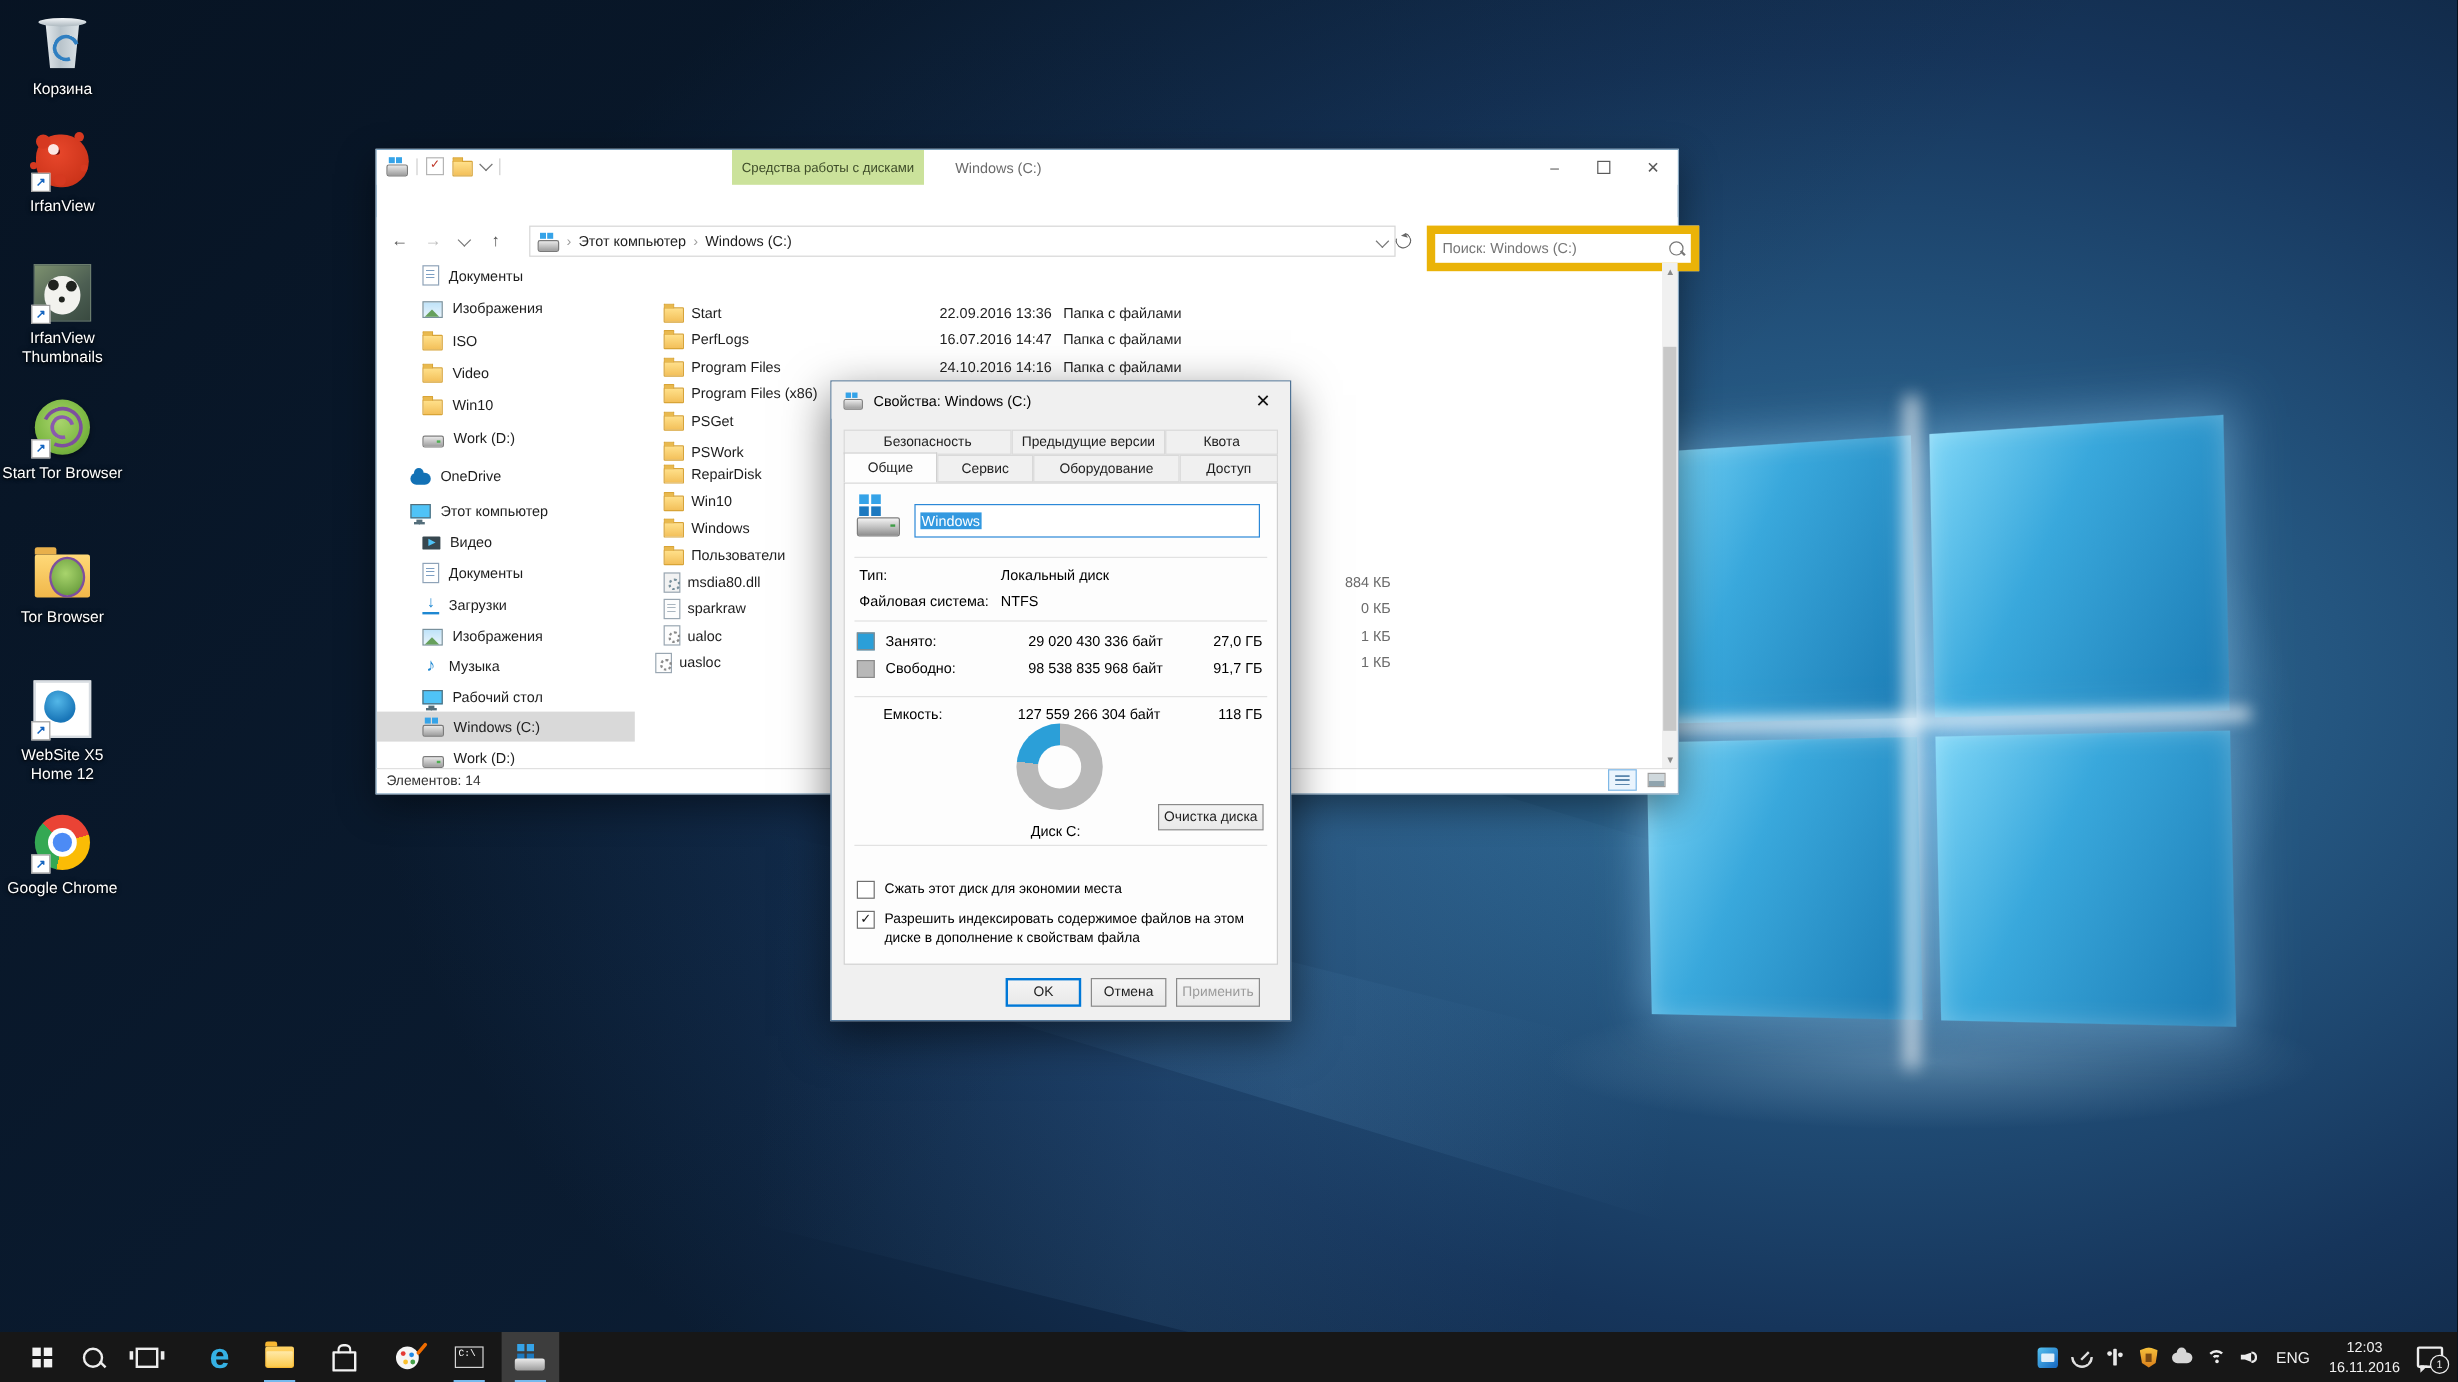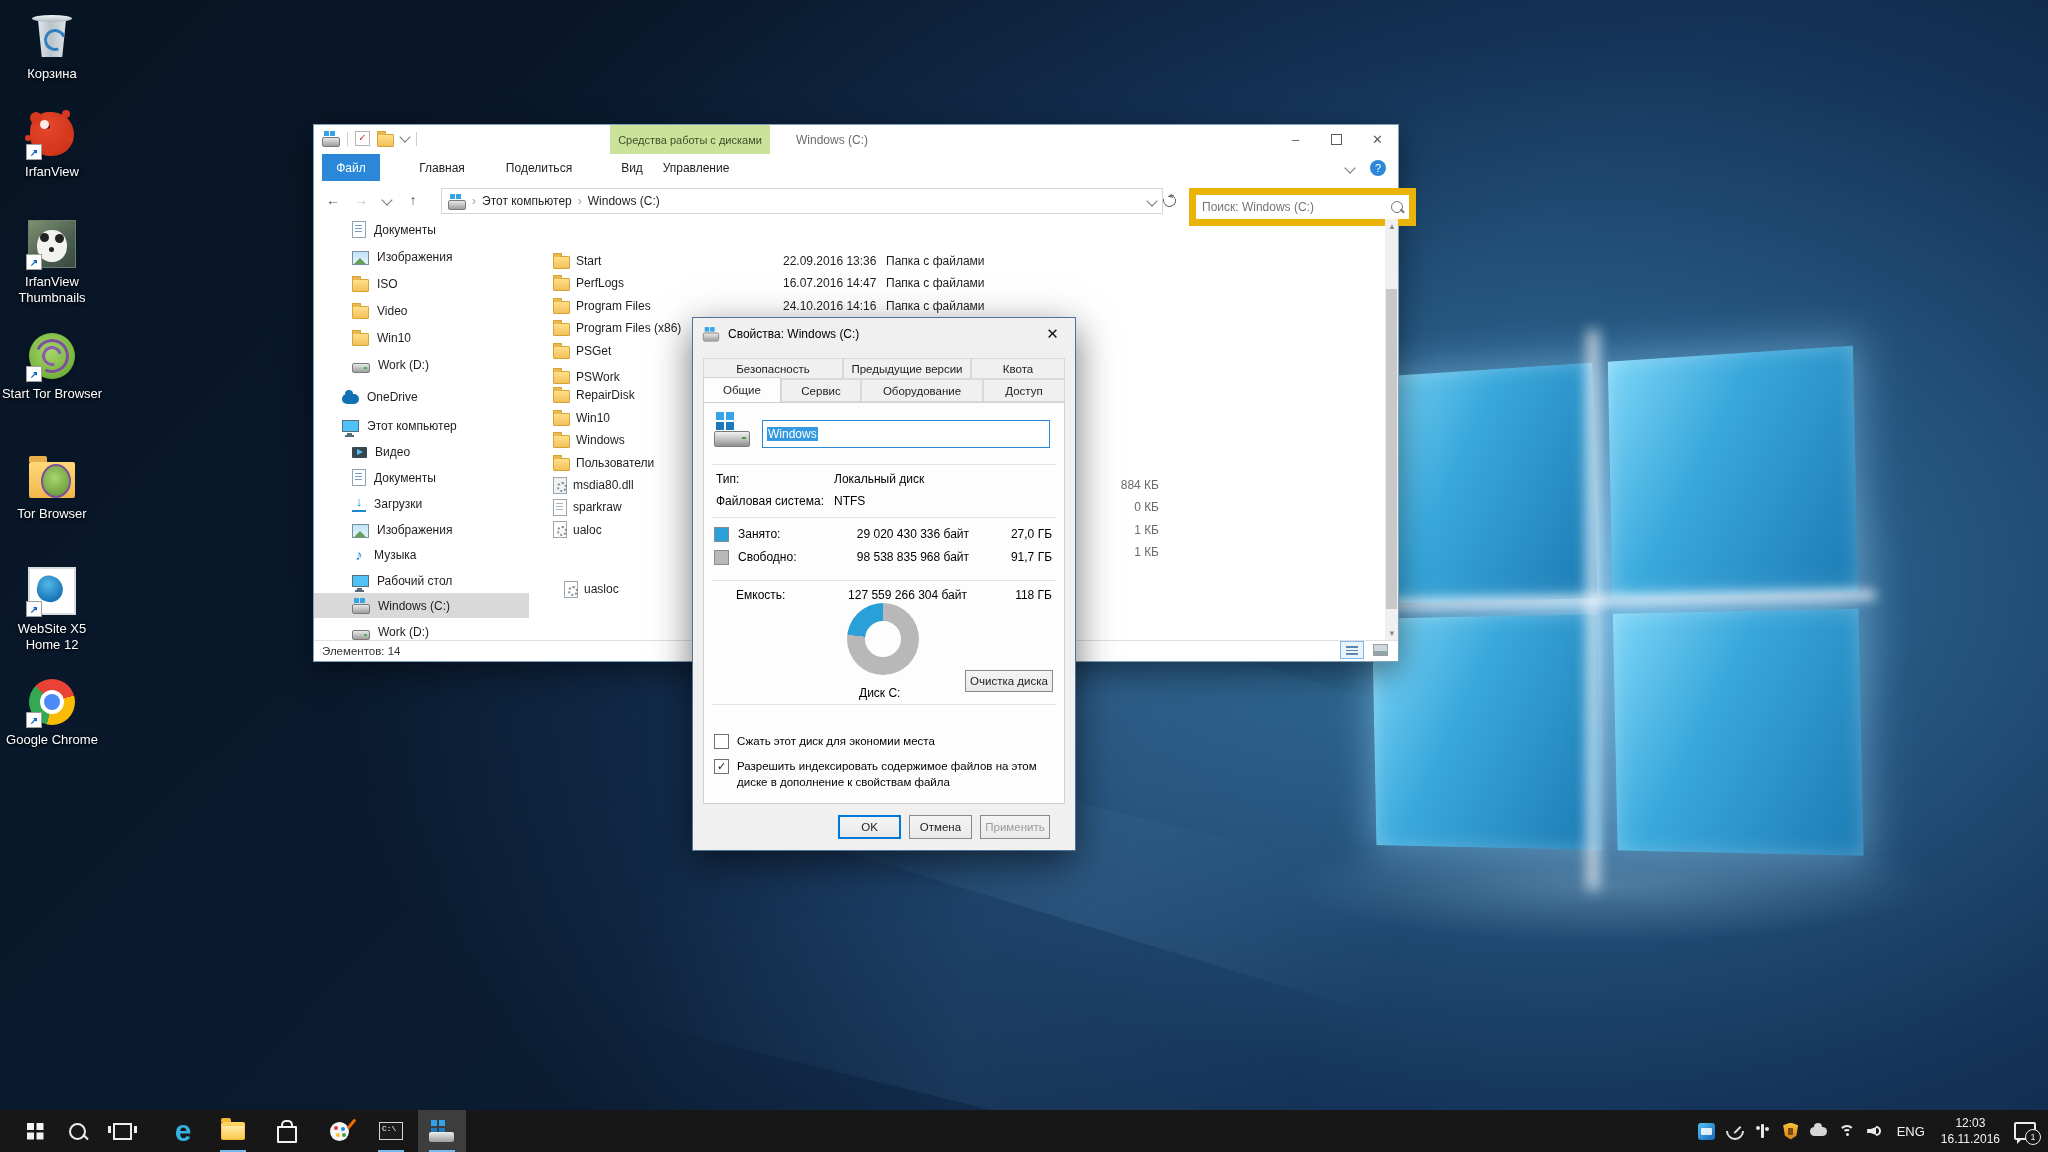--- a/index.html
+++ b/index.html
@@ -344,33 +344,20 @@
       <div class="wtitle">Windows (C:)</div>
       <div class="caption-btns">
         <div class="cap">–</div>
         <div class="cap">
             <span class="maxbox"></span>
           </div>
         <div class="cap">✕</div>
       </div>
     </div>
 
-    <div class="menubar">
-      <div class="menu-item menu-file">Файл</div>
-      <div class="menu-item" style="left:96px;width:64px;">Главная</div>
-      <div class="menu-item" style="left:180px;width:90px;">Поделиться</div>
-      <div class="menu-item" style="left:296px;width:44px;">Вид</div>
-      <div class="menu-item" style="left:344px;width:76px;">Управление</div>
-      <div class="ribbon-mini" style="right:36px;width:24px;">
-          <span class="chev chev-down"></span>
-        </div>
-      <div class="ribbon-mini" style="right:8px;width:24px;">
-          <span class="helpdot">?</span>
-        </div>
-    </div>
 
     <div class="addrbar">
       <div class="nav-arrow" style="left:8px;">←</div>
       <div class="nav-arrow" style="left:36px;color:#bdbdbd;">→</div>
       <div class="nav-arrow" style="left:62px;">
           <span class="chev chev-down"></span>
         </div>
       <div class="nav-arrow" style="left:88px;">↑</div>
       <div class="addr-box">
         <span class="ic ic-windrive"></span>
@@ -519,21 +506,21 @@
           <div class="file-row" style="left: 239px; top: 277.4px;">
             <span class="ic ic-page"></span>
             <span class="nm">sparkraw</span>
           </div>
           <div class="fcell" style="left: 735px; top: 281.4px; width: 110px; text-align: right; color: rgb(107, 107, 107);">0 КБ</div>
           <div class="file-row" style="left: 239px; top: 299.8px;">
             <span class="ic ic-gearfile"></span>
             <span class="nm">ualoc</span>
           </div>
           <div class="fcell" style="left: 735px; top: 303.8px; width: 110px; text-align: right; color: rgb(107, 107, 107);">1 КБ</div>
-          <div class="file-row" style="left: 250px; top: 322.2px; margin-top: 37px;">
+          <div class="file-row" style="left: 232px; top: 322.2px;">
             <span class="ic ic-gearfile"></span>
             <span class="nm">uasloc</span>
           </div>
           <div class="fcell" style="left: 735px; top: 326.2px; width: 110px; text-align: right; color: rgb(107, 107, 107);">1 КБ</div>
         </div>
     </div>
 
     <div class="statusbar">
       <span>Элементов: 14</span>
     </div>

